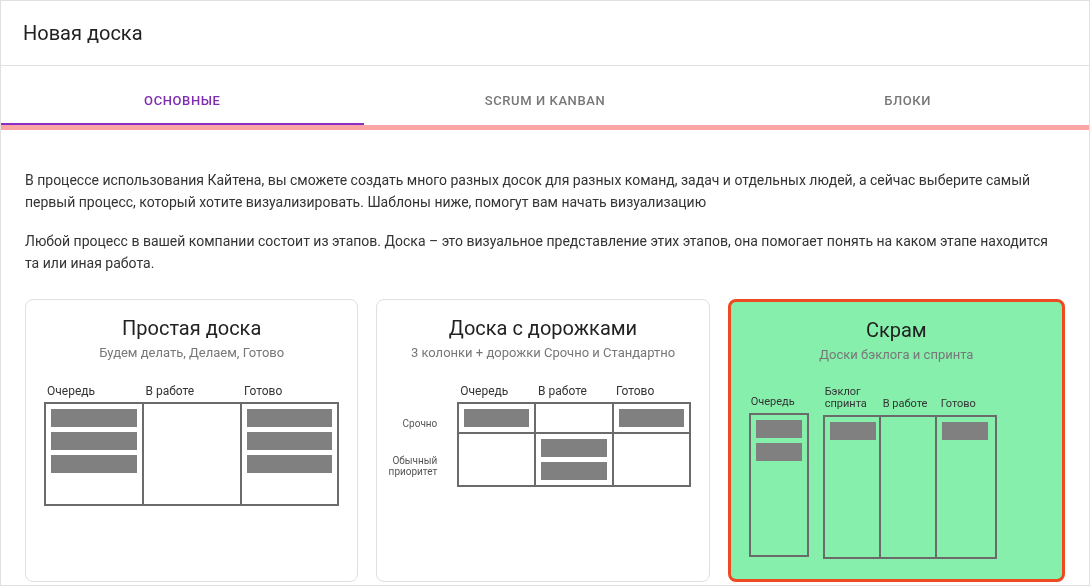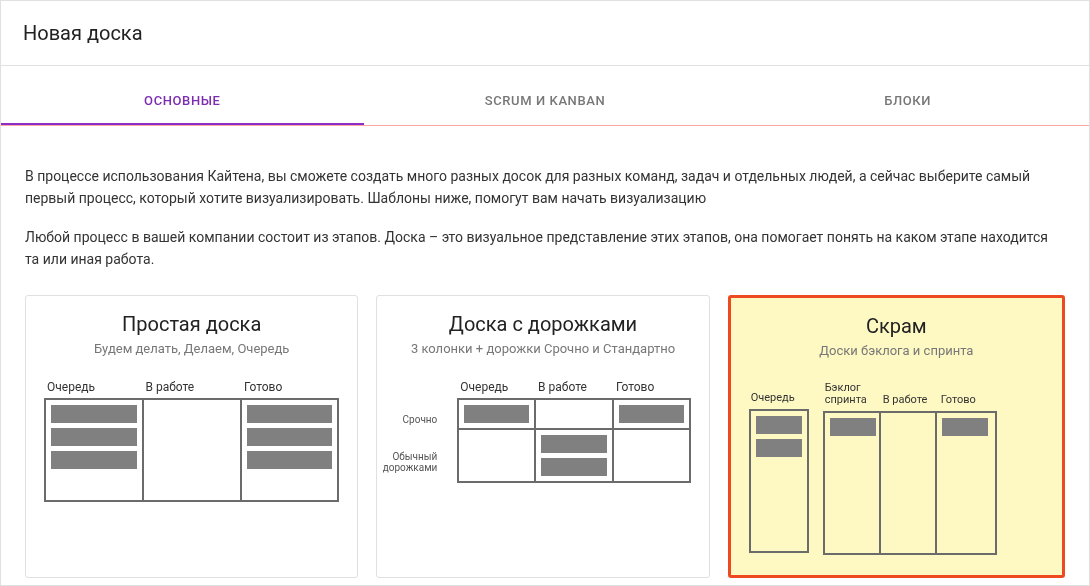--- a/index.html
+++ b/index.html
@@ -23,21 +23,21 @@
       padding: 20px 22px;
       border-bottom: 1px solid #e0e0e0;
     }
     .dialog-title {
       font-size: 20px;
       font-weight: 400;
       color: #222;
     }
     .tabs {
       display: flex;
-      border-bottom: 1px solid #fca5a5;
+      border-bottom: 5px solid #fca5a5;
       justify-content: center;
     }
     .tab {
       flex: 1;
       text-align: center;
       padding: 15px 10px;
       font-size: 13px;
       font-weight: 500;
       letter-spacing: 0.6px;
       color: #777;
@@ -60,31 +60,31 @@
       margin-bottom: 18px;
     }
     .templates {
       display: flex;
       gap: 18px;
       margin-top: 24px;
     }
     .template {
       flex: 1;
       border: 1px solid #e0e0e0;
-      border-radius: 3px;
+      border-radius: 8px;
       background: #fff;
       cursor: pointer;
       display: flex;
       flex-direction: column;
       min-height: 280px;
       justify-content: space-between;
     }
     .template.selected {
       border: 3px solid #ee4a22;
-      background: #fef9c3;
+      background: #86efac;
     }
     .template-head {
       text-align: center;
       padding: 16px 14px 14px;
     }
     .template-title {
       font-size: 20px;
       font-weight: 400;
       color: #222;
       margin-bottom: 5px;
@@ -209,21 +209,21 @@
 
   <div class="body">
     <p class="description">В процессе использования Кайтена, вы сможете создать много разных досок для разных команд, задач и отдельных людей, а сейчас выберите самый первый процесс, который хотите визуализировать. Шаблоны ниже, помогут вам начать визуализацию</p>
     <p class="description">Любой процесс в вашей компании состоит из этапов. Доска – это визуальное представление этих этапов, она помогает понять на каком этапе находится та или иная работа.</p>
 
     <div class="templates">
 
       <div class="template">
         <div class="template-head">
           <div class="template-title">Простая доска</div>
-          <div class="template-sub">Будем делать, Делаем, Очередь</div>
+          <div class="template-sub">Будем делать, Делаем, Готово</div>
         </div>
         <div class="preview">
           <div class="labels-row">
             <span>Очередь</span>
             <span>В работе</span>
             <span>Готово</span>
           </div>
           <div class="board-simple">
             <div class="col">
               <div class="cards">
@@ -249,21 +249,21 @@
       <div class="template">
         <div class="template-head">
           <div class="template-title">Доска с дорожками</div>
           <div class="template-sub">3 колонки + дорожки Срочно и Стандартно</div>
         </div>
         <div class="preview">
           <div class="swim-wrap">
             <div class="swim-lane-labels">
               <div class="lh"></div>
               <div class="lane-name">Срочно</div>
-              <div class="lane-name">Обычный дорожками</div>
+              <div class="lane-name">Обычный приоритет</div>
             </div>
             <div style="flex:1;">
               <div class="swim-header-row">
                 <span>Очередь</span>
                 <span>В работе</span>
                 <span>Готово</span>
               </div>
               <div class="swim-grid">
                 <div class="swim-row">
                   <div class="swim-cell">

